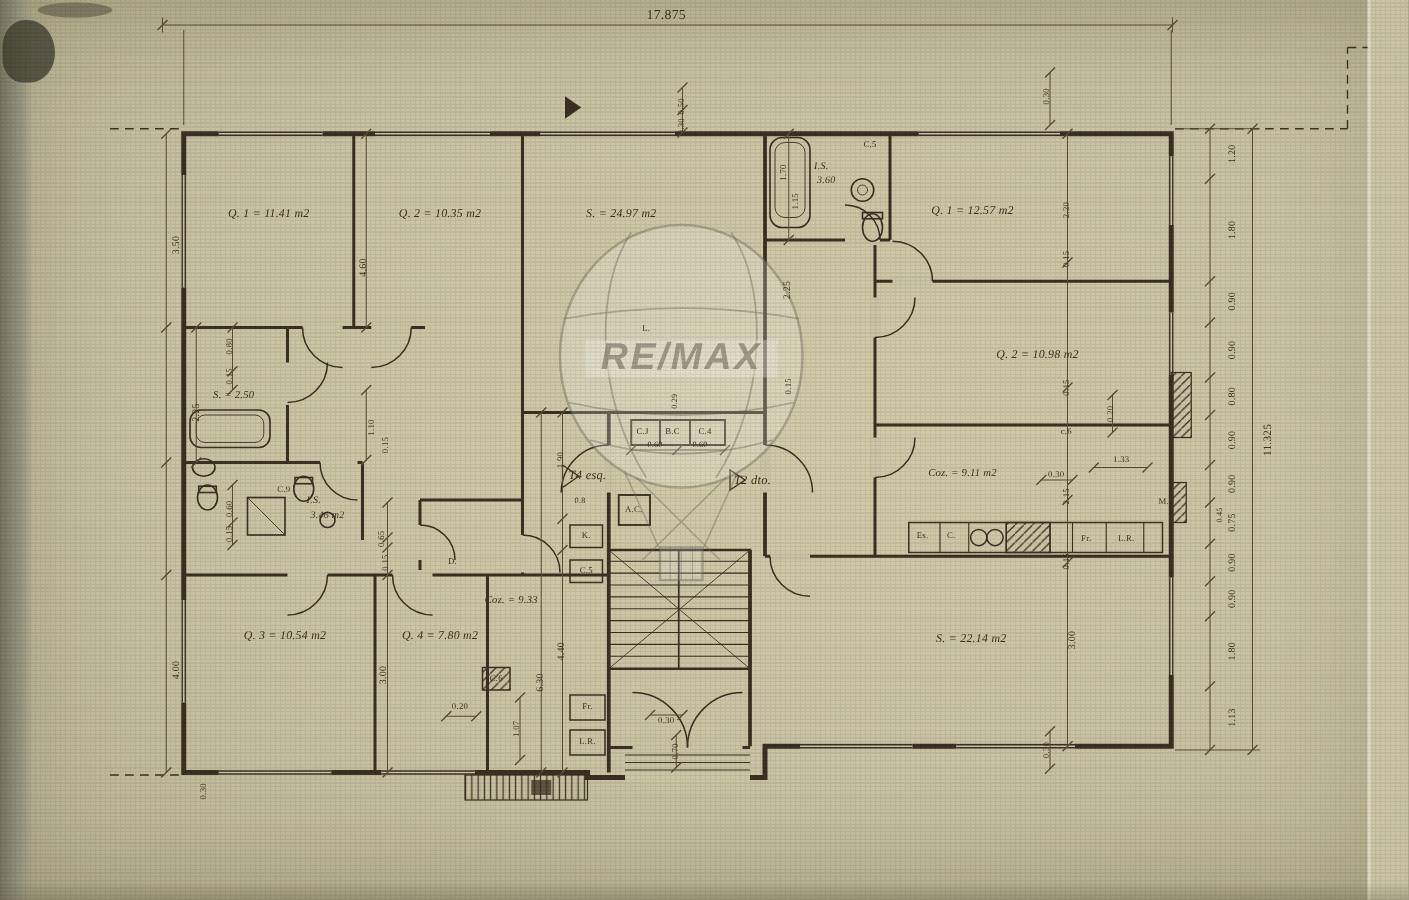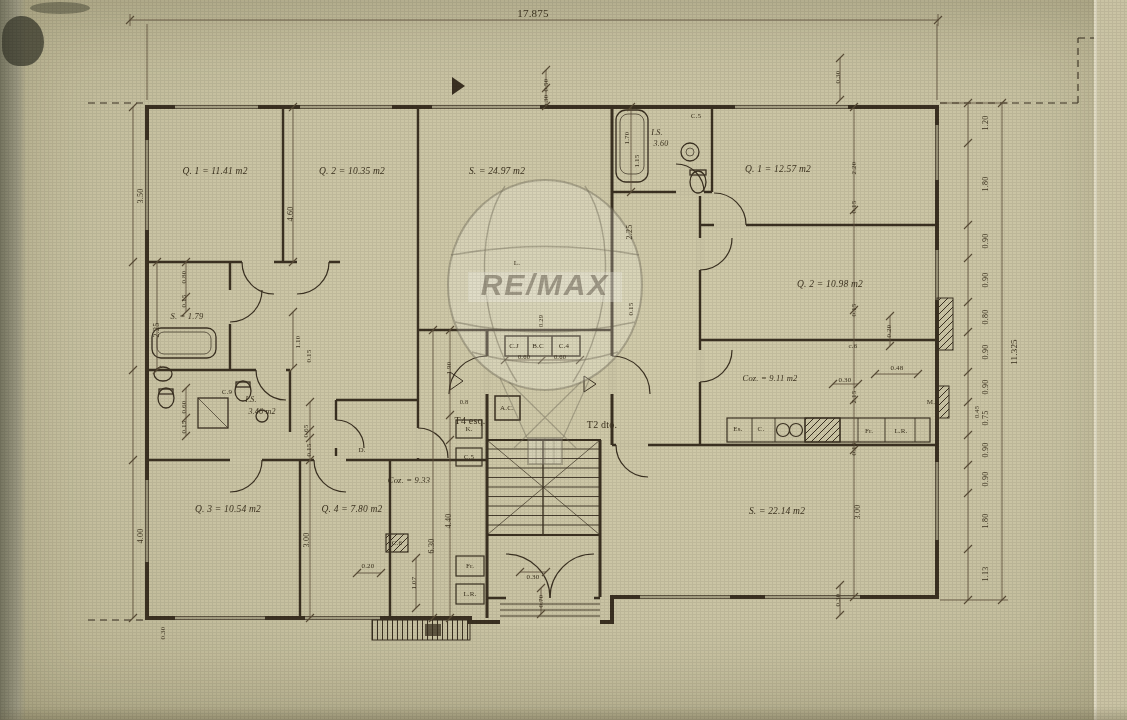--- a/index.html
+++ b/index.html
@@ -21,21 +21,21 @@
     background:linear-gradient(to top,rgba(110,104,78,.35),rgba(110,104,78,0));}
   .noise{position:absolute;inset:0;pointer-events:none;opacity:.06;
     background:repeating-linear-gradient(0deg,#000 0 1px,transparent 1px 3px),
                repeating-linear-gradient(90deg,#000 0 1px,transparent 1px 4px);}
   svg{position:absolute;left:0;top:0;}
   #labels{position:absolute;left:0;top:0;width:970px;height:720px;pointer-events:none;}
   .label{position:absolute;transform:translate(-50%,-50%);white-space:nowrap;line-height:1;
     letter-spacing:.2px;color:#3c321f;}
   .label.v{transform:translate(-50%,-50%) rotate(-90deg);}
   .room{font-size:9.5px;font-style:italic;}
-  .title{font-size:10px;margin-top:40px;}
+  .title{font-size:10px;font-style:italic;}
   .tag{font-size:7px;}
   .dim{font-size:8px;}
 </style>
 </head>
 <body>
 
 <div class="stage">
   <div class="edge-left"></div>
   <div class="corner-blot"></div>
   <div class="corner-blot2"></div>
@@ -249,21 +249,21 @@
       <text x="545" y="295" text-anchor="middle" font-size="30" font-style="italic" font-weight="bold" font-family="Liberation Sans, sans-serif" fill="rgba(104,96,80,0.62)" letter-spacing="2">RE/MAX</text>
     </g>
   </svg>
 
   <div id="labels">
       <span class="label dim" style="left: 533px; top: 13px; font-size: 11px;">17.875</span>
       <span class="label dim v" style="left: 1014px; top: 352px; font-size: 9px;">11.325</span>
       <span class="label room" style="left: 215px; top: 172px;">Q. 1 = 11.41 m2</span>
       <span class="label room" style="left: 352px; top: 172px;">Q. 2 = 10.35 m2</span>
       <span class="label room" style="left: 497px; top: 172px;">S. = 24.97 m2</span>
-      <span class="label room" style="left: 187px; top: 316px; font-size: 8.5px;">S. = 1.79</span>
+      <span class="label room" style="left: 187px; top: 316px; font-size: 8.5px;">S. = 2.50</span>
       <span class="label room" style="left: 251px; top: 400px; font-size: 8px;">I.S.</span>
       <span class="label room" style="left: 262px; top: 412px; font-size: 8px;">3.46 m2</span>
       <span class="label room" style="left: 228px; top: 510px;">Q. 3 = 10.54 m2</span>
       <span class="label room" style="left: 352px; top: 510px; text-align: center;">Q. 4 = 7.80 m2</span>
       <span class="label room" style="left: 409px; top: 480px; font-size: 8.5px;">Coz. = 9.33</span>
       <span class="label room" style="left: 778px; top: 170px;">Q. 1 = 12.57 m2</span>
       <span class="label room" style="left: 786px; top: 285px; margin-left: 44px;">Q. 2 = 10.98 m2</span>
       <span class="label room" style="left: 770px; top: 378px; font-size: 8.5px; font-style: italic;">Coz. = 9.11 m2</span>
       <span class="label room" style="left: 777px; top: 512px;">S. = 22.14 m2</span>
       <span class="label room" style="left: 657px; top: 133px; font-size: 8px;">I.S.</span>
@@ -288,21 +288,21 @@
       <span class="label tag" style="left: 869px; top: 431px;">Fr.</span>
       <span class="label tag" style="left: 901px; top: 431px;">L.R.</span>
       <span class="label tag" style="left: 853px; top: 346px;">c.6</span>
       <span class="label tag" style="left: 931px; top: 402px;">M.</span>
       <span class="label dim" style="left: 524px; top: 357px; font-size: 6.5px;">0.60</span>
       <span class="label dim" style="left: 560px; top: 357px; font-size: 6.5px;">0.60</span>
       <span class="label dim" style="left: 464px; top: 402px; font-size: 6.5px;">0.8</span>
       <span class="label dim" style="left: 533px; top: 577px; font-size: 7px;">0.30</span>
       <span class="label dim" style="left: 368px; top: 566px; font-size: 7px;">0.20</span>
       <span class="label dim" style="left: 845px; top: 380px; font-size: 7px;">0.30</span>
-      <span class="label dim" style="left: 897px; top: 368px; font-size: 7px;">0.48</span>
+      <span class="label dim" style="left: 897px; top: 368px; font-size: 7px;">1.33</span>
       <span class="label dim v" style="left: 141px; top: 196px;">3.50</span>
       <span class="label dim v" style="left: 184px; top: 277px; font-size: 7px;">0.80</span>
       <span class="label dim v" style="left: 184px; top: 301px; font-size: 7px;">0.15</span>
       <span class="label dim v" style="left: 157px; top: 330px;">2.25</span>
       <span class="label dim v" style="left: 184px; top: 407px; font-size: 7px;">0.60</span>
       <span class="label dim v" style="left: 184px; top: 427px; font-size: 7px;">0.15</span>
       <span class="label dim v" style="left: 141px; top: 536px;">4.00</span>
       <span class="label dim v" style="left: 163px; top: 633px; font-size: 7px;">0.30</span>
       <span class="label dim v" style="left: 291px; top: 214px;">4.60</span>
       <span class="label dim v" style="left: 298px; top: 342px; font-size: 7px;">1.10</span>

